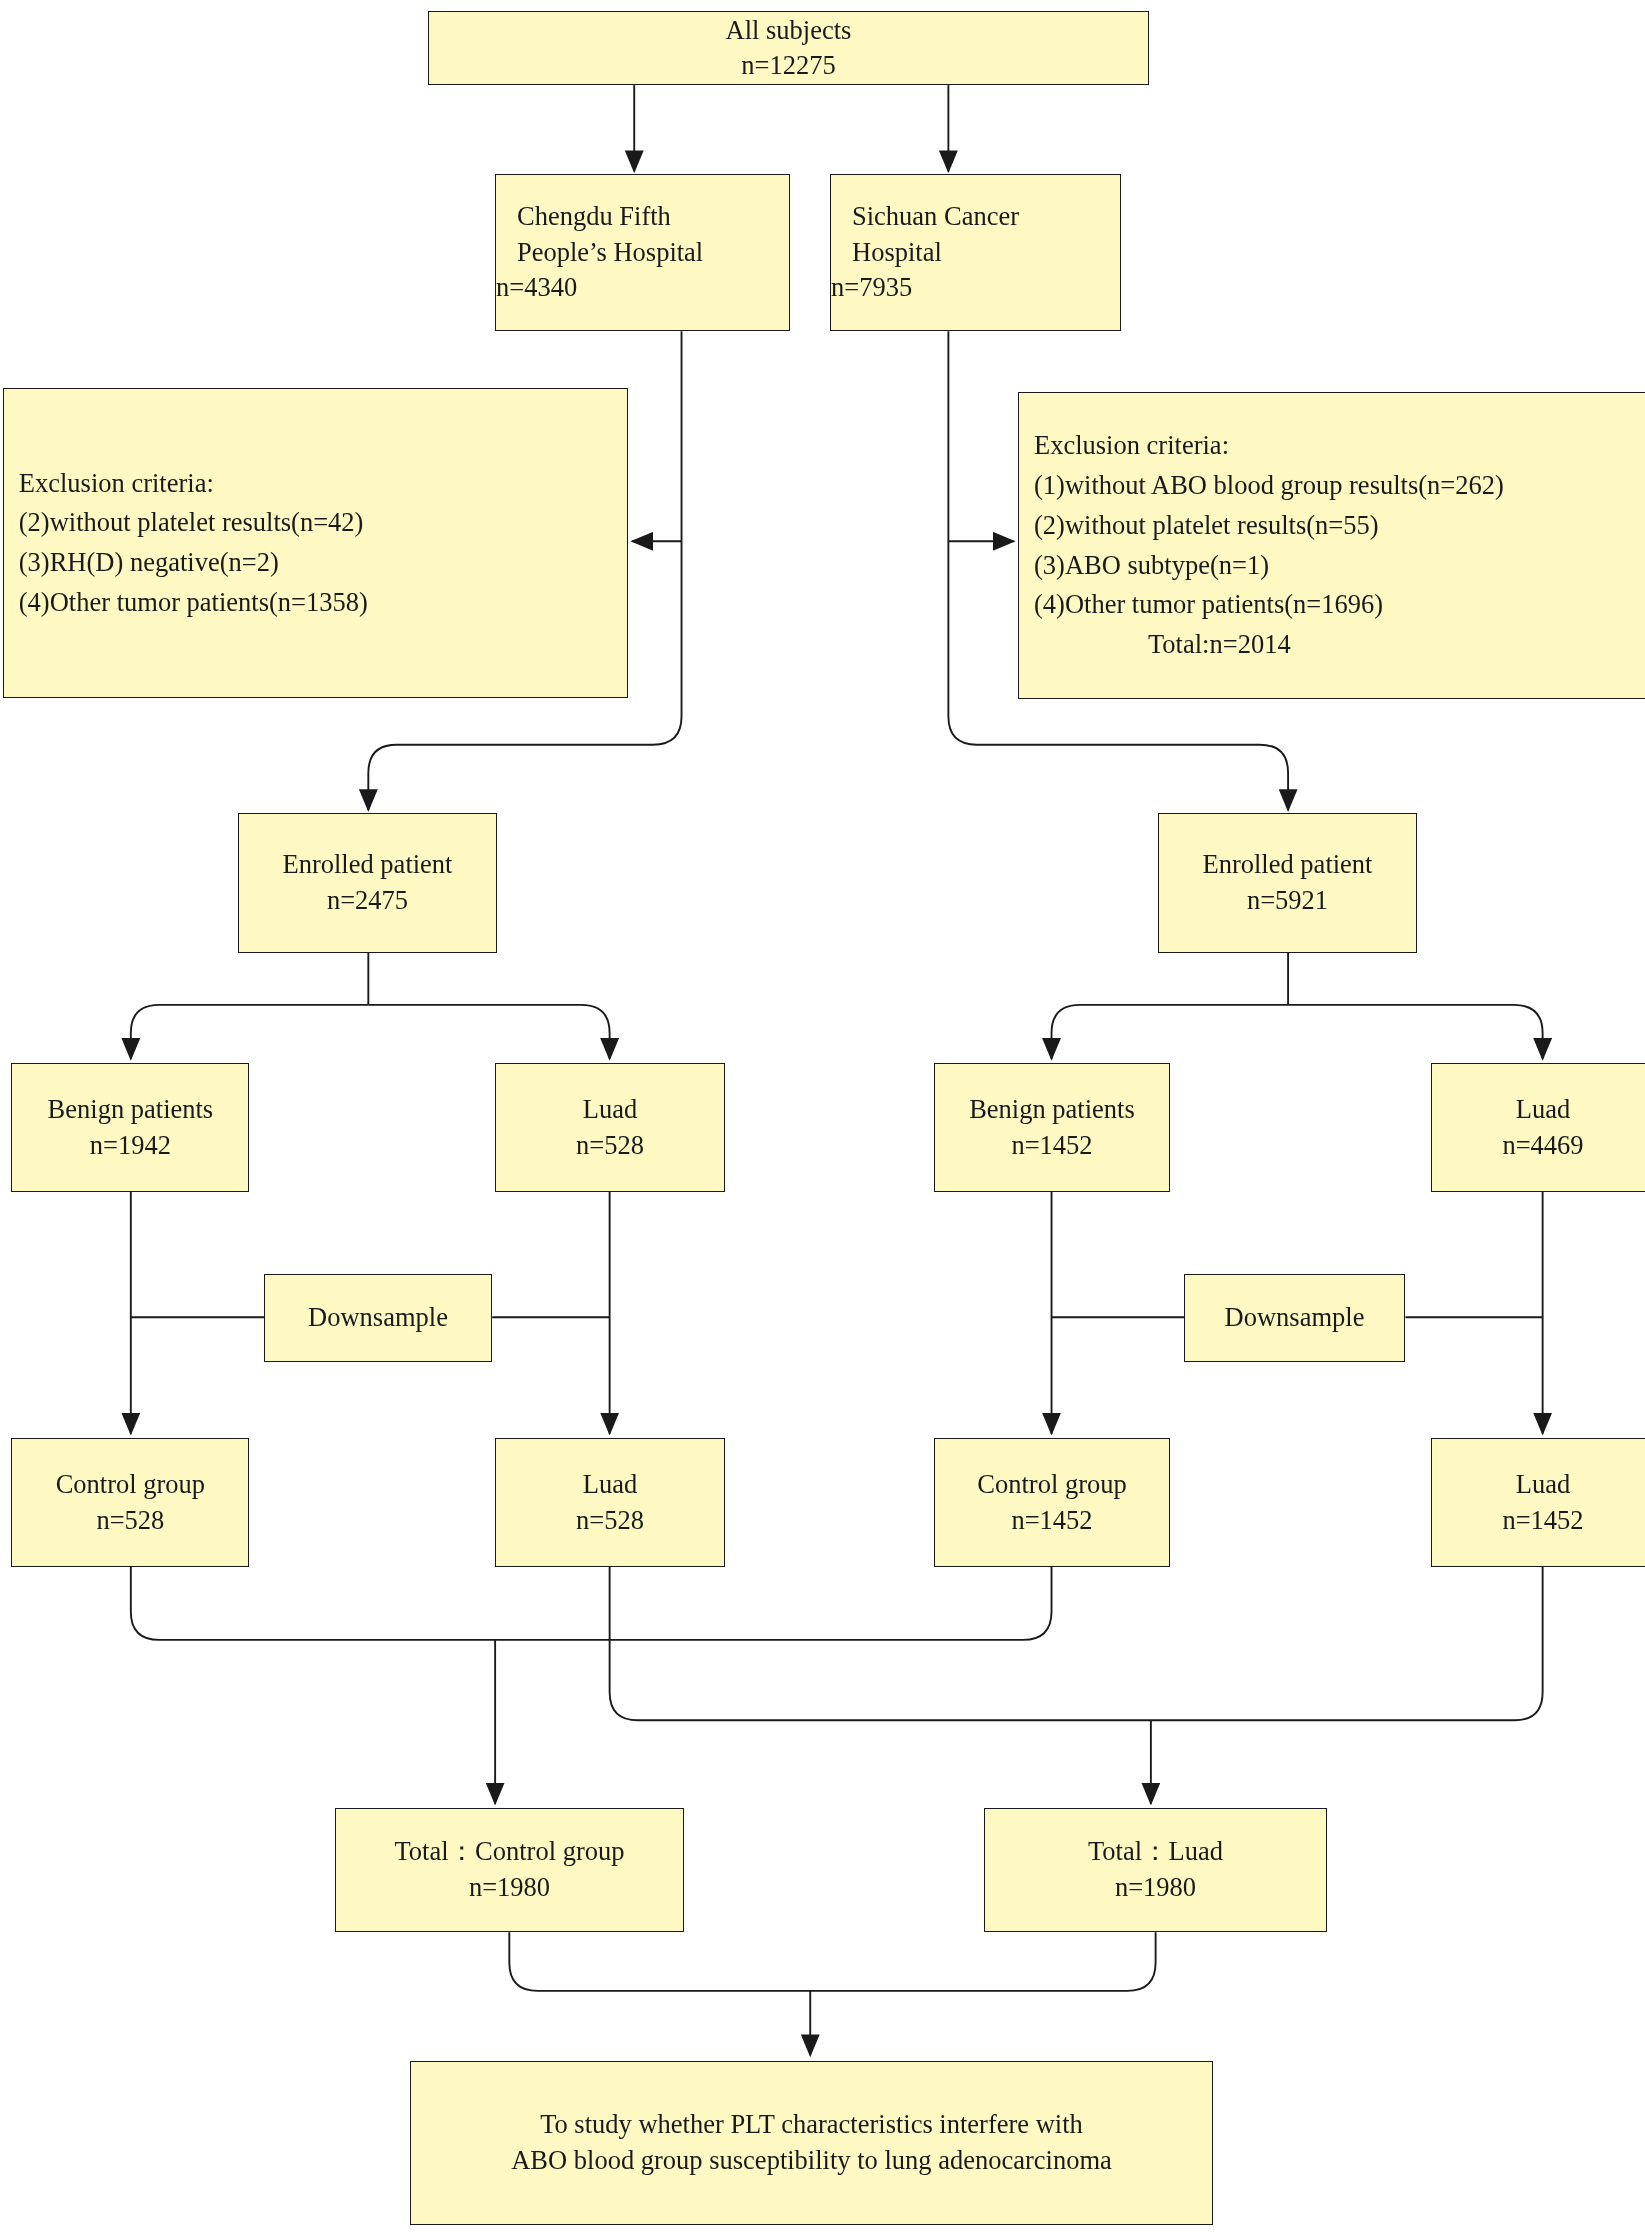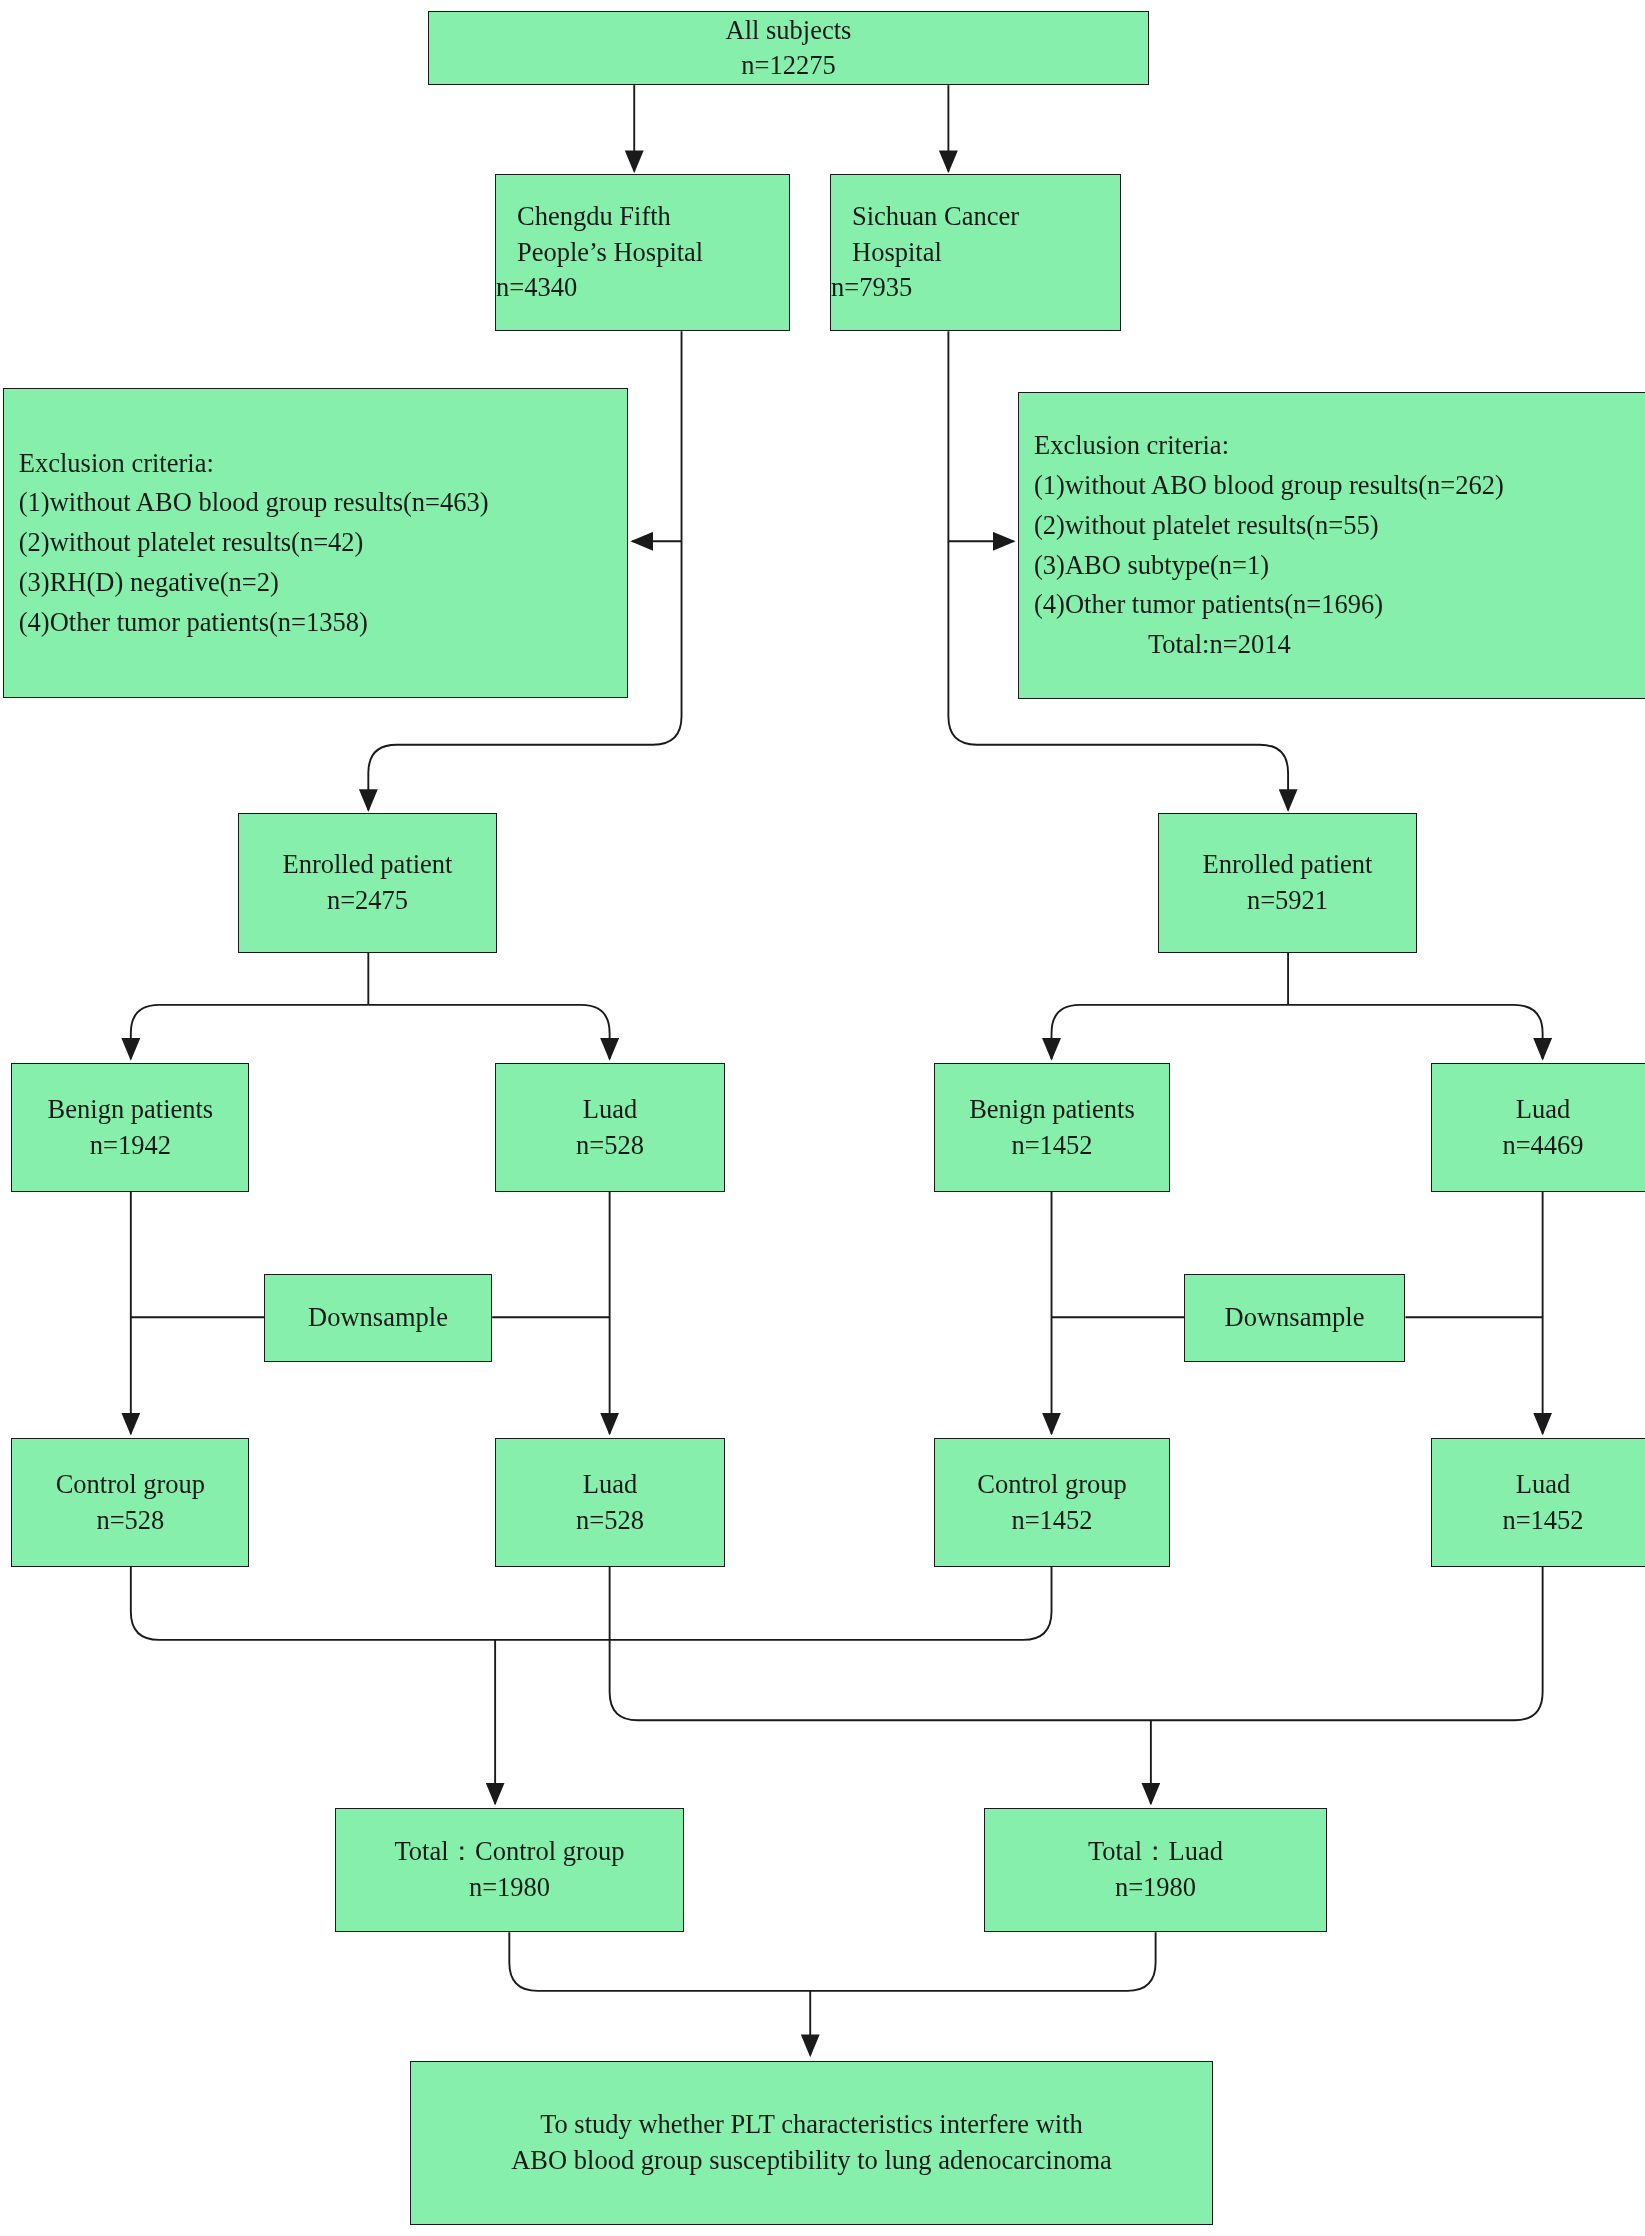--- a/index.html
+++ b/index.html
@@ -7,21 +7,21 @@
   body {
     position:relative;
     width:1646px; height:2236px;
     font-family:"Liberation Serif","DejaVu Serif",serif;
     color:#1a1a1a;
   }
   svg.connectors { position:absolute; left:0; top:0; width:1646px; height:2236px; }
   .box {
     position:absolute;
     border:1.9px solid #1a1a1a;
-    background:#86efac;
+    background:#fef9c3;
     display:flex; flex-direction:column;
     justify-content:center; align-items:center;
     font-size:26.5px; line-height:1.35; text-align:center;
   }
   .box > div { width:100%; }
   .al { text-align:left; padding-left:21px; }
   .ctr { text-align:left; }
   .excl {
     align-items:flex-start; text-align:left;
     padding:9.5px 15px; line-height:1.5;
@@ -80,21 +80,20 @@
 </div>
 
 <div class="box" style="left:830px;top:174px;width:291px;height:157px">
   <div class="al">Sichuan Cancer</div>
   <div class="al">Hospital</div>
   <div class="ctr">n=7935</div>
 </div>
 
 <div class="box excl" style="left:2.8px;top:388px;width:625px;height:310px">
   <div>Exclusion criteria:</div>
-  <div>(1)without ABO blood group results(n=463)</div>
   <div>(2)without platelet results(n=42)</div>
   <div>(3)RH(D) negative(n=2)</div>
   <div>(4)Other tumor patients(n=1358)</div>
 </div>
 
 <div class="box excl" style="left:1018px;top:392px;width:628px;height:307px">
   <div>Exclusion criteria:</div>
   <div>(1)without ABO blood group results(n=262)</div>
   <div>(2)without platelet results(n=55)</div>
   <div>(3)ABO subtype(n=1)</div>

